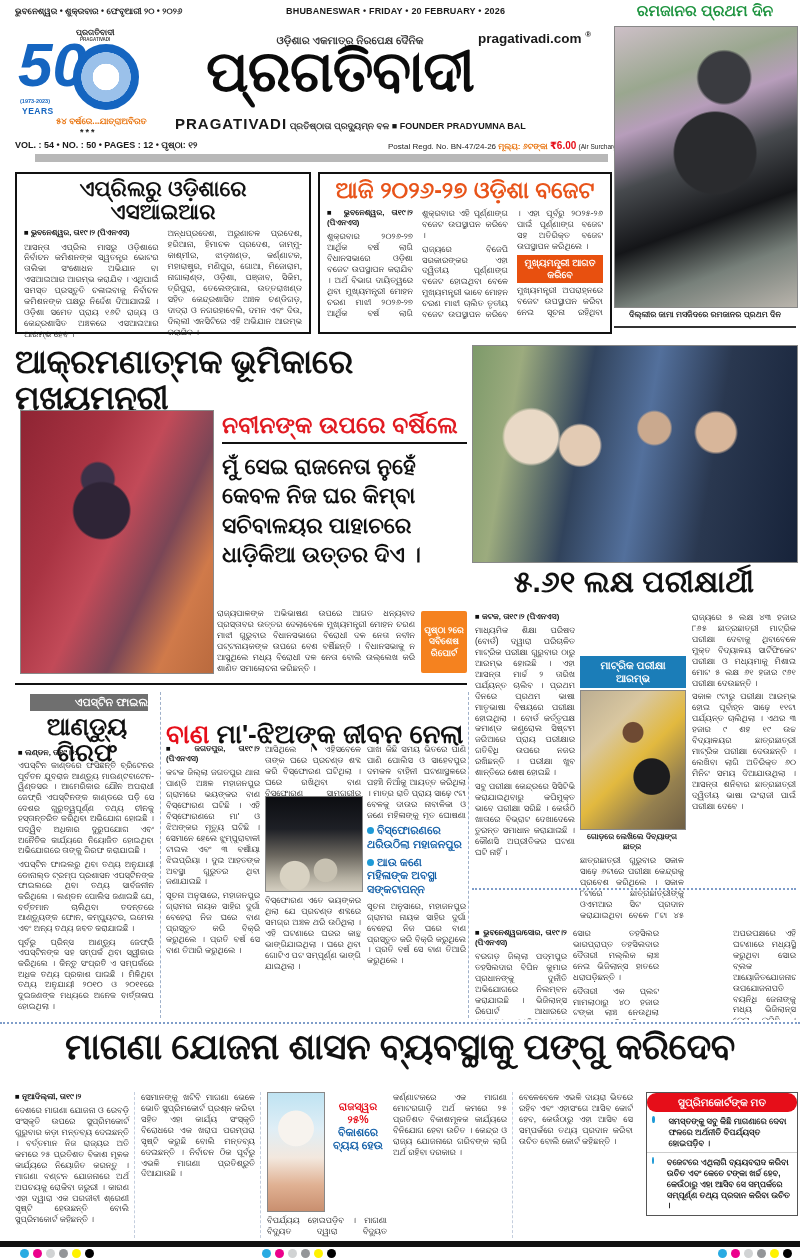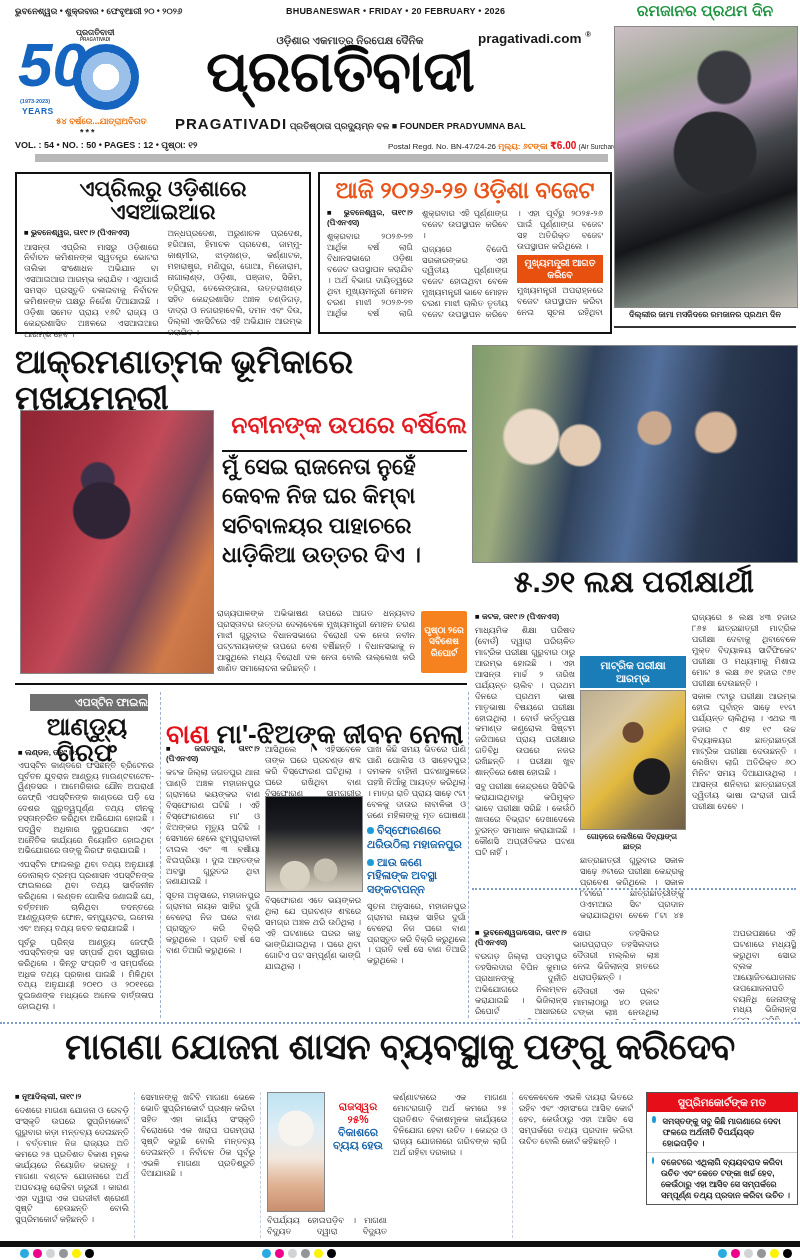--- a/index.html
+++ b/index.html
@@ -13,22 +13,22 @@
   .caption{font-size:8.2px;font-weight:bold;color:#222;text-align:center;}
   .photo{background-size:cover;border:1px solid #888;}
   .boxed{border:2px solid #111;}
   .dashv{border-left:1px dashed #9fb0c9;}
   .dashh{border-top:2px dotted #7f9dc9;}
   .kicker-gray{background:#6f6f6f;color:#fff;font-weight:bold;text-align:right;}
   .orange-box{background:#f5821f;color:#fff;font-weight:bold;text-align:center;}
   .blue-box{background:#1b7db8;color:#fff;font-weight:bold;text-align:center;}
   .red-bullet-box{border:1px solid #555;background:#fff;}
   .red-bullet-box .hdr{background:#e60e19;color:#fff;font-weight:bold;text-align:center;
-      font-size:10.5px;padding:3px 0;}
-  .sc-item{display:flex;gap:4px;padding:4px 5px;border-bottom:1px solid #ccc;
+      font-size:10.5px;padding:3px 0;border-radius:9px;}
+  .sc-item{display:flex;gap:10px;padding:4px 5px;border-bottom:1px solid #ccc;
       font-size:8.3px;font-weight:bold;line-height:1.3;text-align:left;}
   .sc-item:last-child{border-bottom:none;}
   .blue-sub{color:#1460a8;font-weight:bold;font-size:11px;line-height:1.25;margin:4px 0;}
   .bdot{display:inline-block;width:7px;height:7px;border-radius:50%;background:#1e9ad6;margin-right:3px;}
   .regdots{display:flex;gap:4px;align-items:center;}
   .regdots i{width:9px;height:9px;border-radius:50%;display:block;}
   .cols2{column-count:2;column-gap:9px;}
   .cols3{column-count:3;column-gap:9px;}
 </style>
 </head>
@@ -103,21 +103,21 @@
     </div>
   </div>
 
   <div class="abs hl" style="left:15px;top:344px;width:452px;font-size:33px;letter-spacing:-0.5px;">ଆକ୍ରମଣାତ୍ମକ ଭୂମିକାରେ ମୁଖ୍ୟମନ୍ତ୍ରୀ</div>
 
   <div class="abs photo" style="left:20px;top:410px;width:192px;height:262px;background:
      radial-gradient(circle at 42% 38%, #2e2436 0 14%, transparent 15%),
      radial-gradient(circle at 40% 26%, #3c3148 0 7%, transparent 8%),
      linear-gradient(115deg,#8e2433 0%,#a93443 30%,#c24a58 48%,#7a4656 66%,#d07a4a 82%,#b96a3e 100%);"></div>
 
-  <div class="abs" style="left:222px;top:413px;width:245px;border-bottom:2px solid #111;padding-bottom:12px;text-align:right;">
+  <div class="abs" style="left:222px;top:413px;width:245px;border-bottom:2px solid #111;padding-bottom:4px;">
     <span class="hl" style="font-size:23.5px;color:#e11b22;">ନବୀନଙ୍କ ଉପରେ ବର୍ଷିଲେ</span>
   </div>
   <div class="abs hl" style="left:222px;top:452px;width:245px;font-size:22px;line-height:1.33;">ମୁଁ ସେଇ ରାଜନେତା ନୁହେଁ କେବଳ ନିଜ ଘର କିମ୍ବା ସଚିବାଳୟର ପାହାଚରେ ଧାଡ଼ିକିଆ ଉତ୍ତର ଦିଏ ।</div>
 
   <div class="abs body-text" style="left:217px;top:608px;width:198px;height:68px;overflow:hidden;">
     <p>ରାଜ୍ୟପାଳଙ୍କ ଅଭିଭାଷଣ ଉପରେ ଆଗତ ଧନ୍ୟବାଦ ପ୍ରସ୍ତାବର ଉତ୍ତର ଦେଲାବେଳେ ମୁଖ୍ୟମନ୍ତ୍ରୀ ମୋହନ ଚରଣ ମାଝୀ ଗୁରୁବାର ବିଧାନସଭାରେ ବିରୋଧୀ ଦଳ ନେତା ନବୀନ ପଟ୍ଟନାୟକଙ୍କ ଉପରେ ବେଶ ବର୍ଷିଛନ୍ତି । ବିଧାନସଭାକୁ ନ ଆସୁଥିଲେ ମଧ୍ୟ ବିରୋଧୀ ଦଳ ନେତା ବୋଲି ଉଲ୍ଲେଖ କରି ଶାଣିତ ସମାଲୋଚନା କରିଛନ୍ତି ।</p>
   </div>
   <div class="abs orange-box" style="left:421px;top:611px;width:46px;height:62px;font-size:9px;line-height:1.25;display:flex;align-items:center;justify-content:center;padding:2px;box-sizing:border-box;border-radius:2px;">ପୃଷ୍ଠା ୨ରେ ସବିଶେଷ ରିପୋର୍ଟ</div>
 
   <div class="abs" style="left:15px;top:683px;width:452px;border-top:2px solid #111;"></div>

